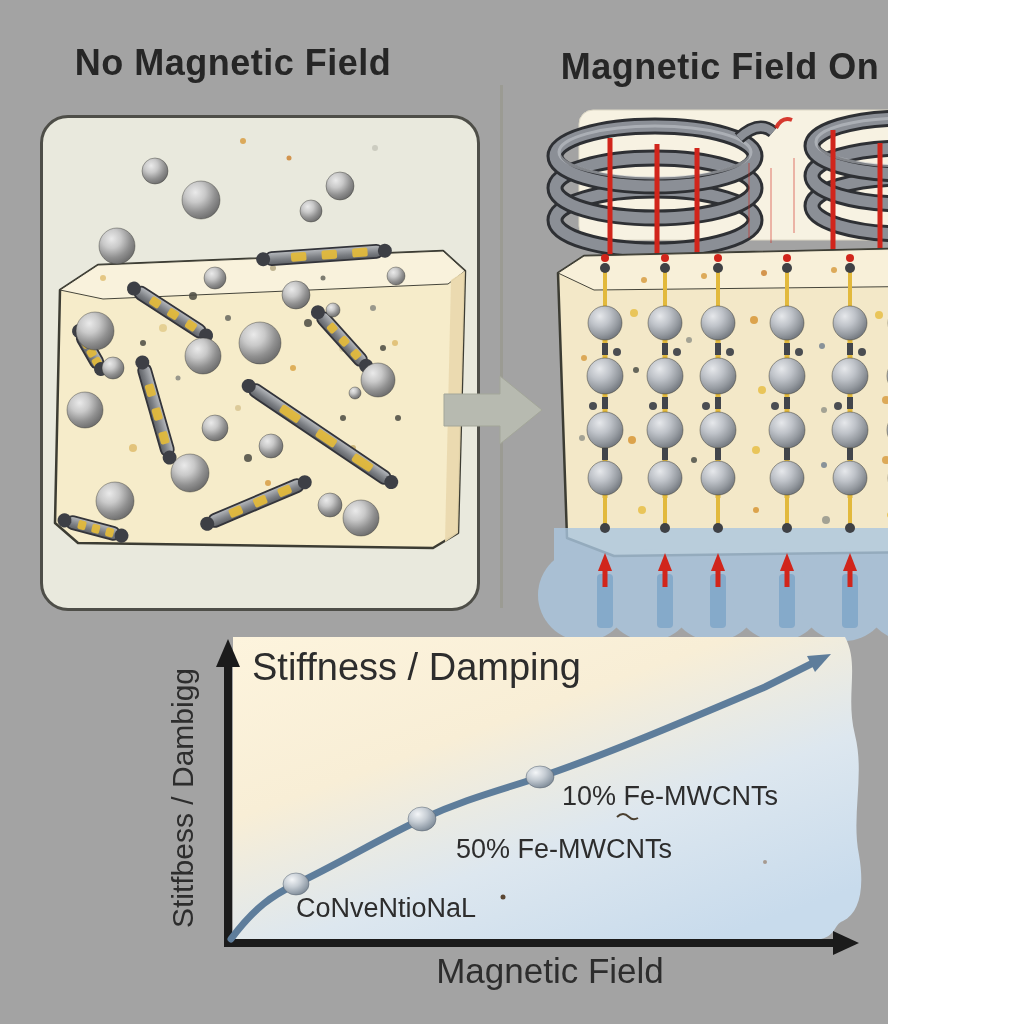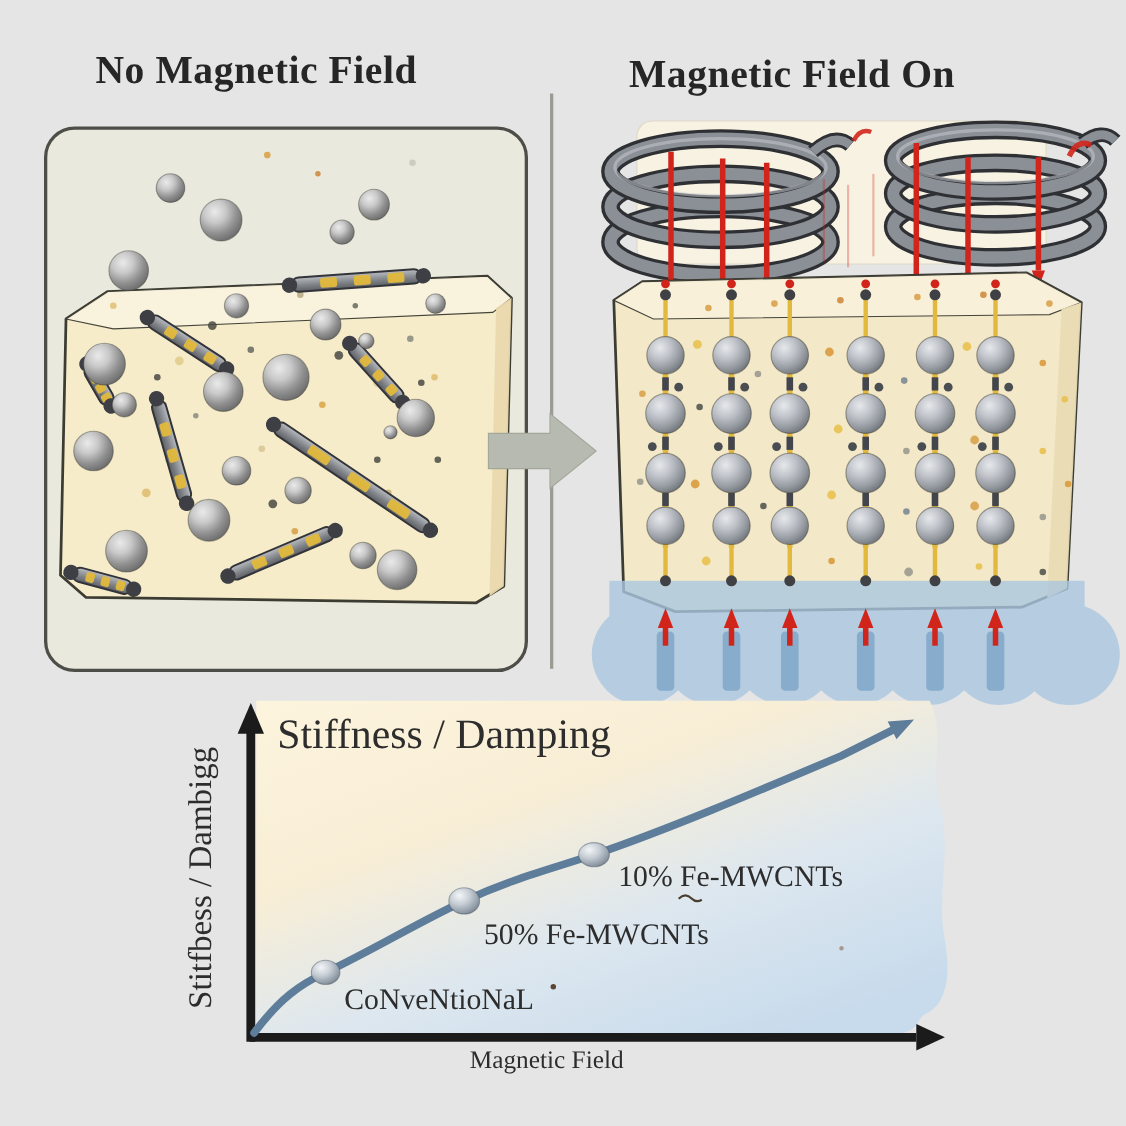--- a/index.html
+++ b/index.html
@@ -1,18 +1,18 @@
 <!DOCTYPE html>
 <html><head>
 <meta charset="utf-8">
 <style>
   html,body{margin:0;padding:0;background:#ffffff;}
   #canvas{
-    position:relative;width:1024px;height:1024px;overflow:hidden;
-    background:#e5e5e5;font-family:Liberation Serif, serif;color:#2b2b2b;
+    position:relative;width:888px;height:1024px;overflow:hidden;
+    background:#a3a3a3;font-family:Liberation Sans, sans-serif;color:#2b2b2b;
   }
   .panel-title{
     position:absolute;font-weight:700;font-size:36px;letter-spacing:.5px;
     color:#262626;text-align:center;white-space:nowrap;
   }
   #leftTitle{left:60px;top:42px;width:346px;}
   #rightTitle{left:555px;top:46px;width:330px;}
   #divider{position:absolute;left:500px;top:85px;width:3px;height:523px;background:#9b9b93;}
   #leftPanel{
     position:absolute;left:40px;top:115px;width:440px;height:496px;
@@ -20,24 +20,24 @@
   }
   #transArrow{position:absolute;left:438px;top:370px;width:110px;height:80px;}
   #rightPanel{position:absolute;left:524px;top:108px;width:500px;height:534px;}
   #chartBox{position:absolute;left:165px;top:625px;width:700px;height:396px;}
   .chart-text{position:absolute;color:#2d2d2d;}
   #chartTitle{left:252px;top:646px;font-size:38px;}
   #yLabel{
     left:166px;top:958px;width:320px;font-size:30px;text-align:center;
     transform:rotate(-90deg);transform-origin:0 0;white-space:nowrap;
   }
-  #xLabel{left:427px;top:951px;width:300px;font-size:23px;font-weight:500;text-align:left;}
+  #xLabel{left:400px;top:951px;width:300px;font-size:35px;font-weight:500;text-align:center;}
   .pt-label{position:absolute;font-size:27px;color:#2d2d2d;white-space:nowrap;}
-  #pt0{left:313px;top:893px;}
-  #pt1{left:440px;top:834px;}
+  #pt0{left:296px;top:893px;}
+  #pt1{left:456px;top:834px;}
   #pt2{left:562px;top:781px;}
 </style>
 </head>
 <body>
 
 <div id="canvas">
 
   <div id="leftTitle" class="panel-title">No Magnetic Field</div>
   <div id="rightTitle" class="panel-title">Magnetic Field On</div>
   <div id="divider"></div>

